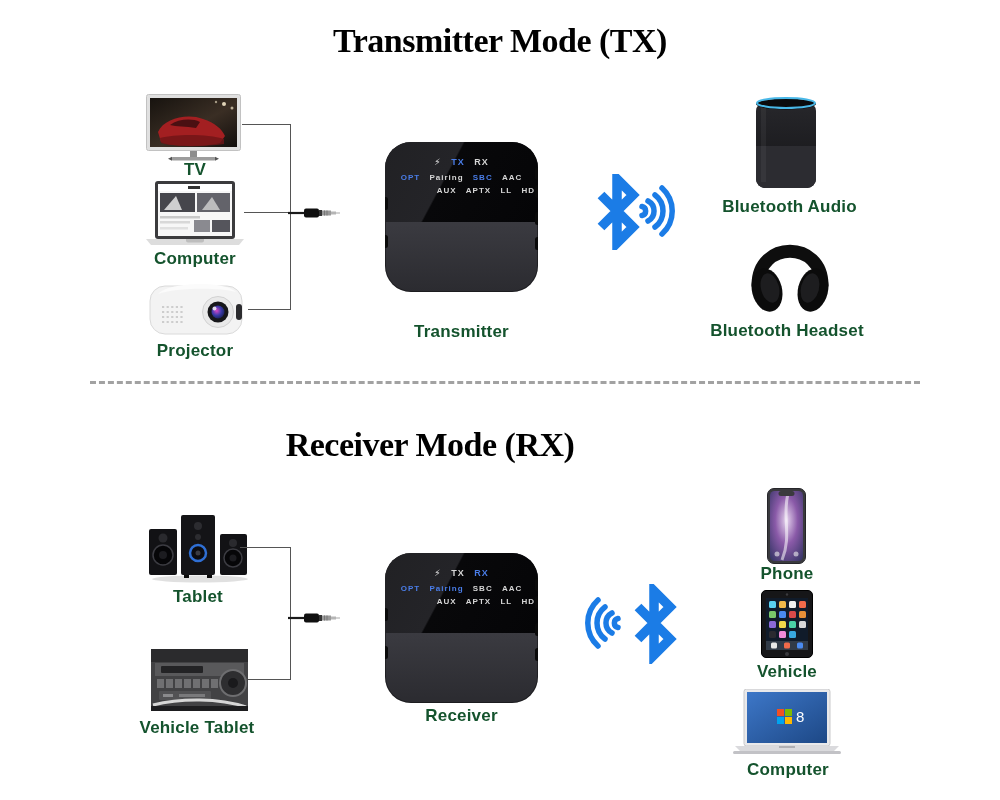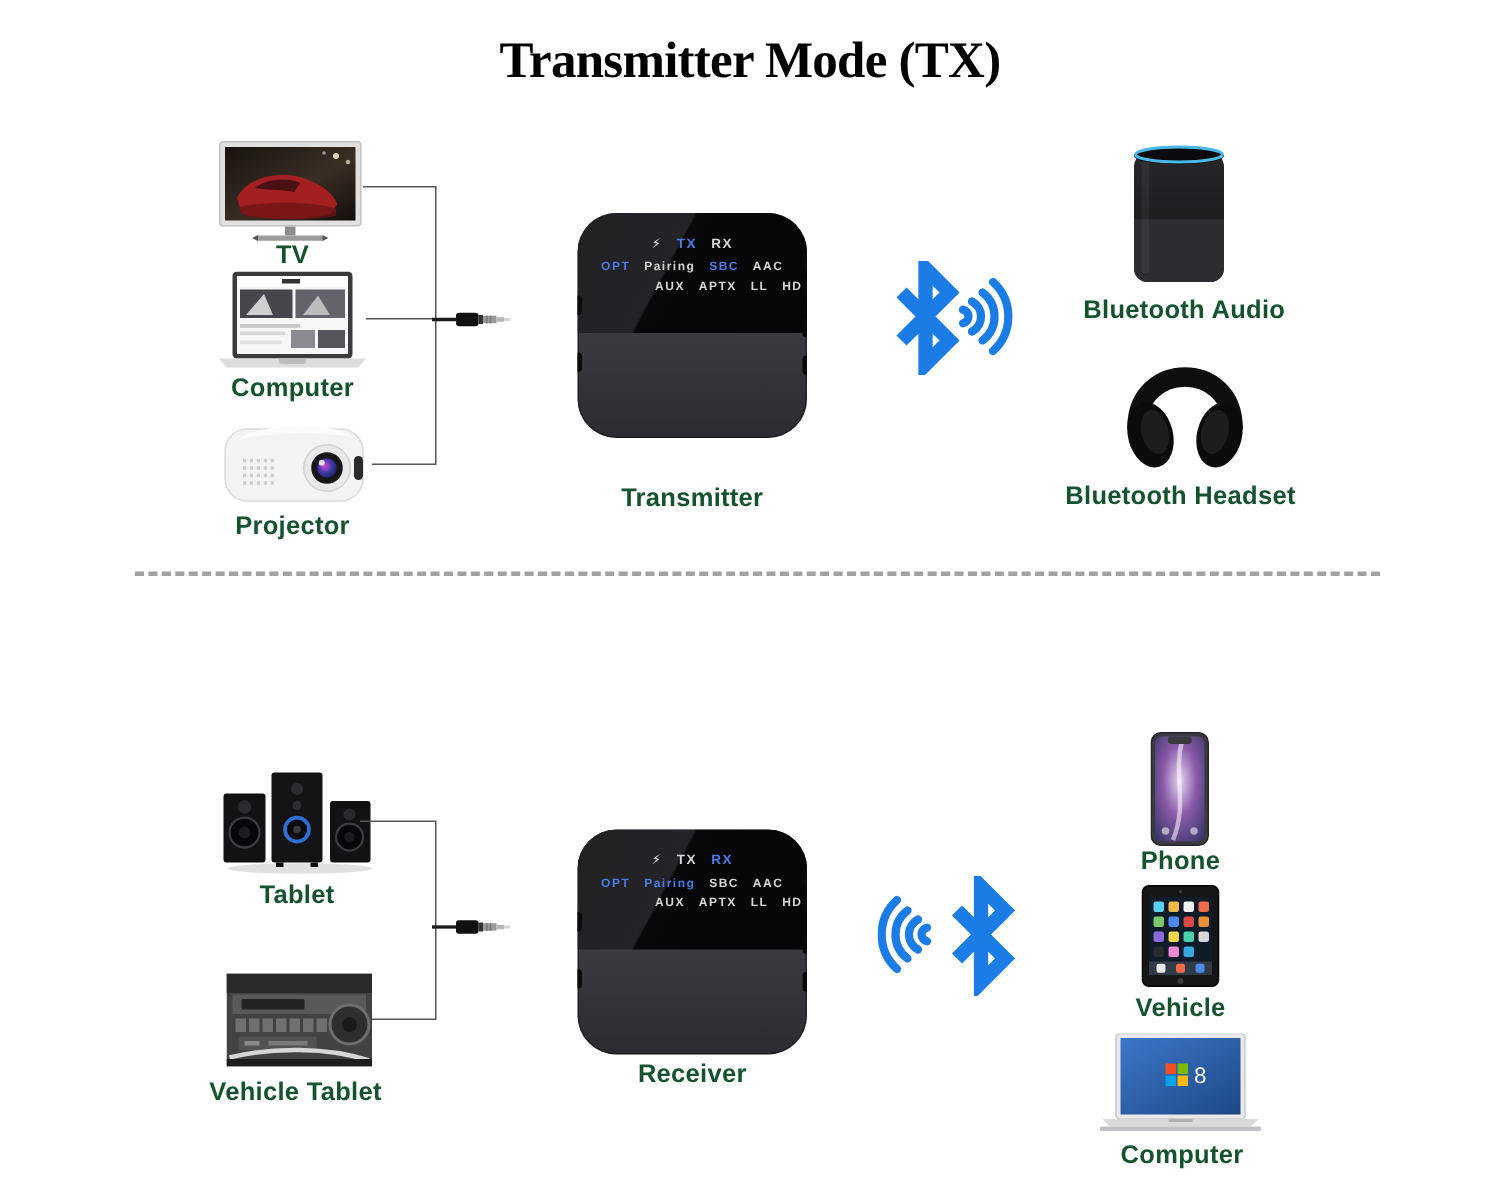--- a/index.html
+++ b/index.html
@@ -177,20 +177,21 @@
     <path d="M15,60 C15,15 79,15 79,60" fill="none" stroke="#0e0e0e" stroke-width="13" stroke-linecap="round"></path>
     <ellipse cx="24" cy="65" rx="15" ry="22" transform="rotate(-14 24 65)" fill="#0b0b0b"></ellipse>
     <ellipse cx="70" cy="65" rx="15" ry="22" transform="rotate(14 70 65)" fill="#0b0b0b"></ellipse>
     <ellipse cx="27" cy="63" rx="9" ry="15" transform="rotate(-14 27 63)" fill="#1d1d1f"></ellipse>
     <ellipse cx="67" cy="63" rx="9" ry="15" transform="rotate(14 67 63)" fill="#1d1d1f"></ellipse>
   </svg>
   <div class="label" style="left:697px;top:321px;width:180px;">Bluetooth Headset</div>
 
   <div class="divider"></div>
 
+  <div class="sec-title" style="left:95px;top:426px;width:670px;">Receiver Mode (RX)</div>
 
   <svg class="icon" style="left:147px;top:513px;" width="106" height="72" viewBox="0 0 106 72">
     <ellipse cx="53" cy="66" rx="48" ry="3.5" fill="#000" opacity="0.12"></ellipse>
     <rect x="34" y="2" width="34" height="60" rx="2" fill="#141417"></rect>
     <circle cx="51" cy="13" r="4" fill="#2c2c30"></circle>
     <circle cx="51" cy="24" r="3" fill="#2c2c30"></circle>
     <circle cx="51" cy="40" r="8" fill="#0c0c10" stroke="#2f6fd4" stroke-width="2.5"></circle>
     <circle cx="51" cy="40" r="2.5" fill="#3a3a40"></circle>
     <rect x="37" y="62" width="5" height="3" fill="#0a0a0a"></rect>
     <rect x="60" y="62" width="5" height="3" fill="#0a0a0a"></rect>

